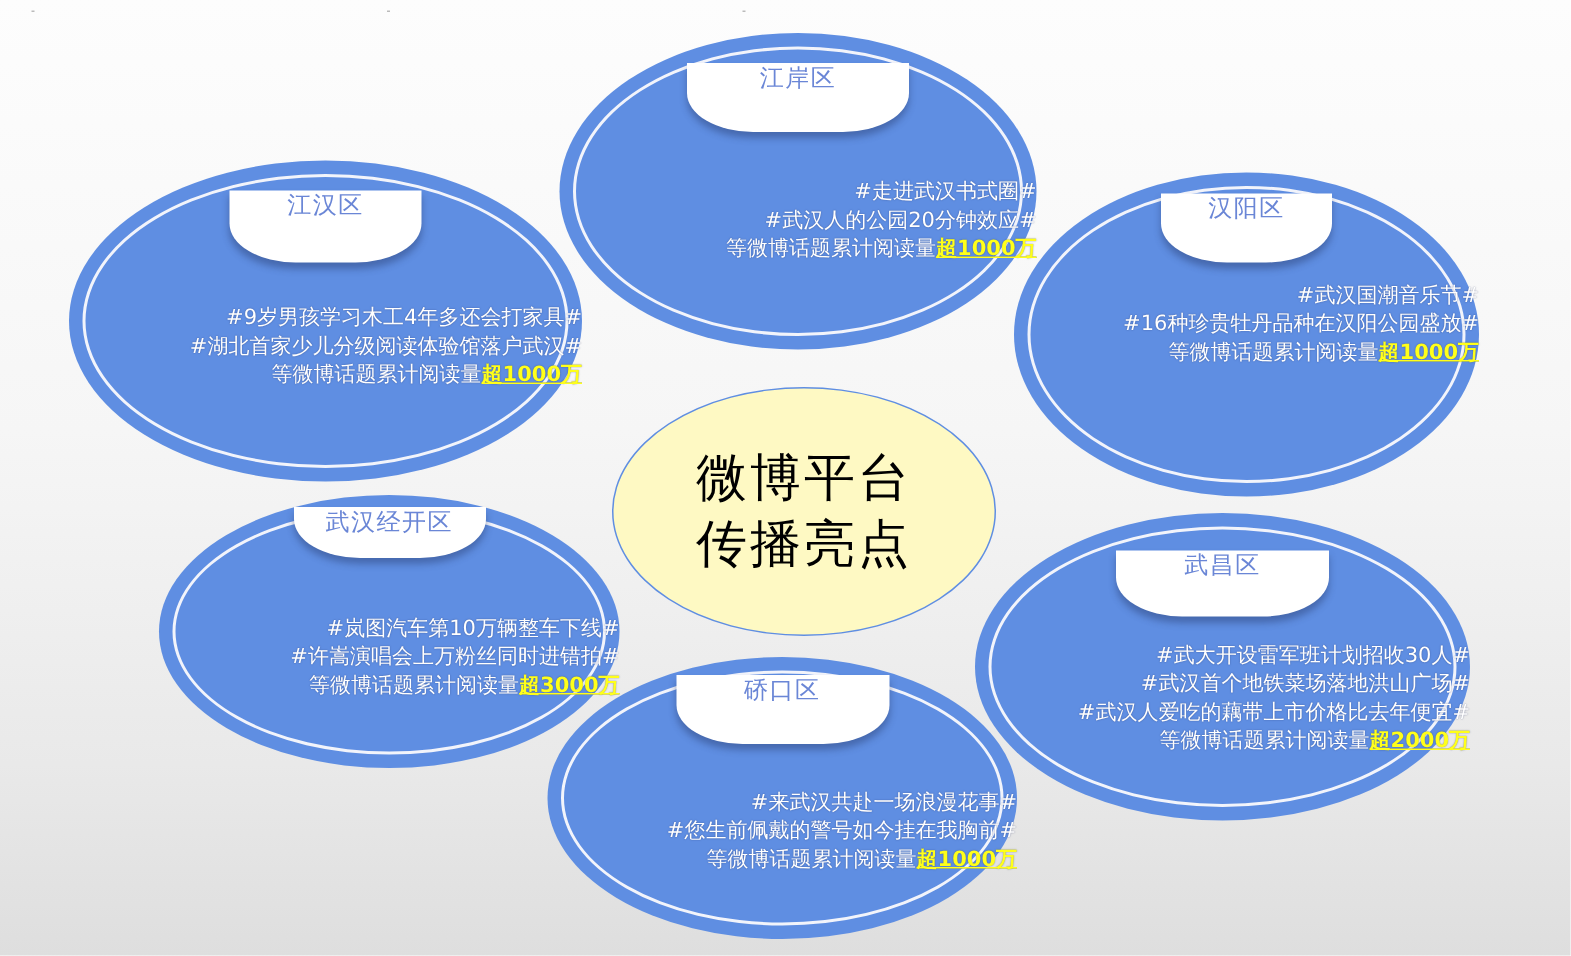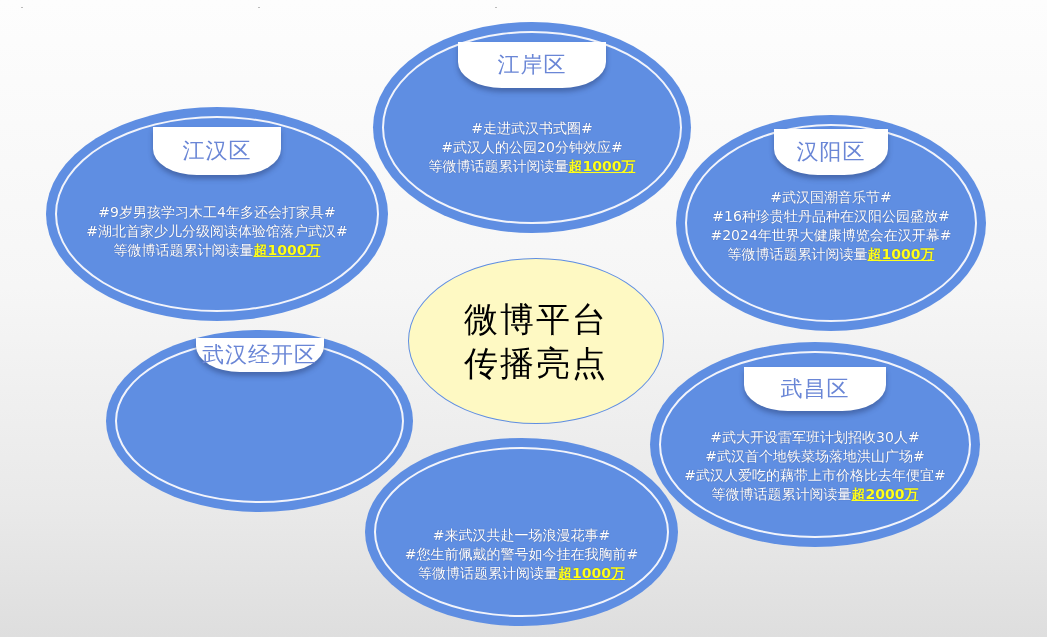--- a/index.html
+++ b/index.html
@@ -17,26 +17,26 @@
   .bubble .ring {
     position:absolute; left:9px; top:9px; right:9px; bottom:9px;
     border-radius:50%; border:2px solid #f2f4fb;
     box-sizing:border-box;
   }
   .bubble .tab {
     position:absolute; left:50%; transform:translateX(-50%);
     background:#ffffff;
     border-radius:0 0 44px 44px / 0 0 26px 26px;
     box-shadow: 0 4px 5px rgba(40,60,110,0.45);
-    display:flex; align-items:center; justify-content:center;
-    color:#6a86d6; font-size:22px; letter-spacing:1px;
+    display:flex; align-items:flex-start; justify-content:center;
+    color:#6a86d6; font-size:16px; letter-spacing:1px;
   }
   .bubble .content {
     position:absolute; left:0; right:0;
-    text-align:center; color:#ffffff;
+    text-align:right; color:#ffffff;
     font-size:14px; line-height:19px;
     text-shadow: 0 0 1px rgba(30,40,90,0.6);
   }
   .bubble .content .line { display:block; white-space:nowrap; }
   .hl { color:#ffff1a; font-weight:bold;text-decoration:underline; }
   .center {
     position:absolute; left:408px; top:258px; width:256px; height:166px;
     border-radius:50%; background:#fef9c3; border:1.5px solid #5f8ee2;
     box-sizing:border-box;
     display:flex; flex-direction:column; align-items:center; justify-content:center;
@@ -78,47 +78,54 @@
 </div>
 
 <div class="bubble" style="left:676px; top:115px; width:310px; height:216px;">
   <div class="ring"></div>
   <div class="tab" style="top:14px; width:114px; height:46px;">
     <span>汉阳区</span>
   </div>
   <div class="content" style="top:73px;">
     <span class="line">#武汉国潮音乐节#</span>
     <span class="line">#16种珍贵牡丹品种在汉阳公园盛放#</span>
-    <span class="line">#2024年世界大健康博览会在汉开幕#</span>
     <span class="line"><span>等微博话题累计阅读量</span><span class="hl">超1000万</span></span>
   </div>
 </div>
 
 <div class="bubble" style="left:106px; top:330px; width:307px; height:182px;">
   <div class="ring"></div>
   <div class="tab" style="top:8px; width:128px; height:34px;">
     <span>武汉经开区</span>
+  </div>
+  <div class="content" style="top:80px;">
+    <span class="line">#岚图汽车第10万辆整车下线#</span>
+    <span class="line">#许嵩演唱会上万粉丝同时进错拍#</span>
+    <span class="line"><span>等微博话题累计阅读量</span><span class="hl">超3000万</span></span>
   </div>
 </div>
 
 <div class="bubble" style="left:650px; top:342px; width:330px; height:205px;">
   <div class="ring"></div>
   <div class="tab" style="top:25px; width:142px; height:44px;">
     <span>武昌区</span>
   </div>
   <div class="content" style="top:86px;">
     <span class="line">#武大开设雷军班计划招收30人#</span>
     <span class="line">#武汉首个地铁菜场落地洪山广场#</span>
     <span class="line">#武汉人爱吃的藕带上市价格比去年便宜#</span>
     <span class="line"><span>等微博话题累计阅读量</span><span class="hl">超2000万</span></span>
   </div>
 </div>
 
 <div class="bubble" style="left:365px; top:438px; width:313px; height:188px;">
   <div class="ring"></div>
+  <div class="tab" style="top:12px; width:142px; height:46px;">
+    <span>硚口区</span>
+  </div>
   <div class="content" style="top:88px;">
     <span class="line">#来武汉共赴一场浪漫花事#</span>
     <span class="line">#您生前佩戴的警号如今挂在我胸前#</span>
     <span class="line"><span>等微博话题累计阅读量</span><span class="hl">超1000万</span></span>
   </div>
 </div>
 
 <div class="center">
   <div class="t">微博平台</div>
   <div class="t">传播亮点</div>

